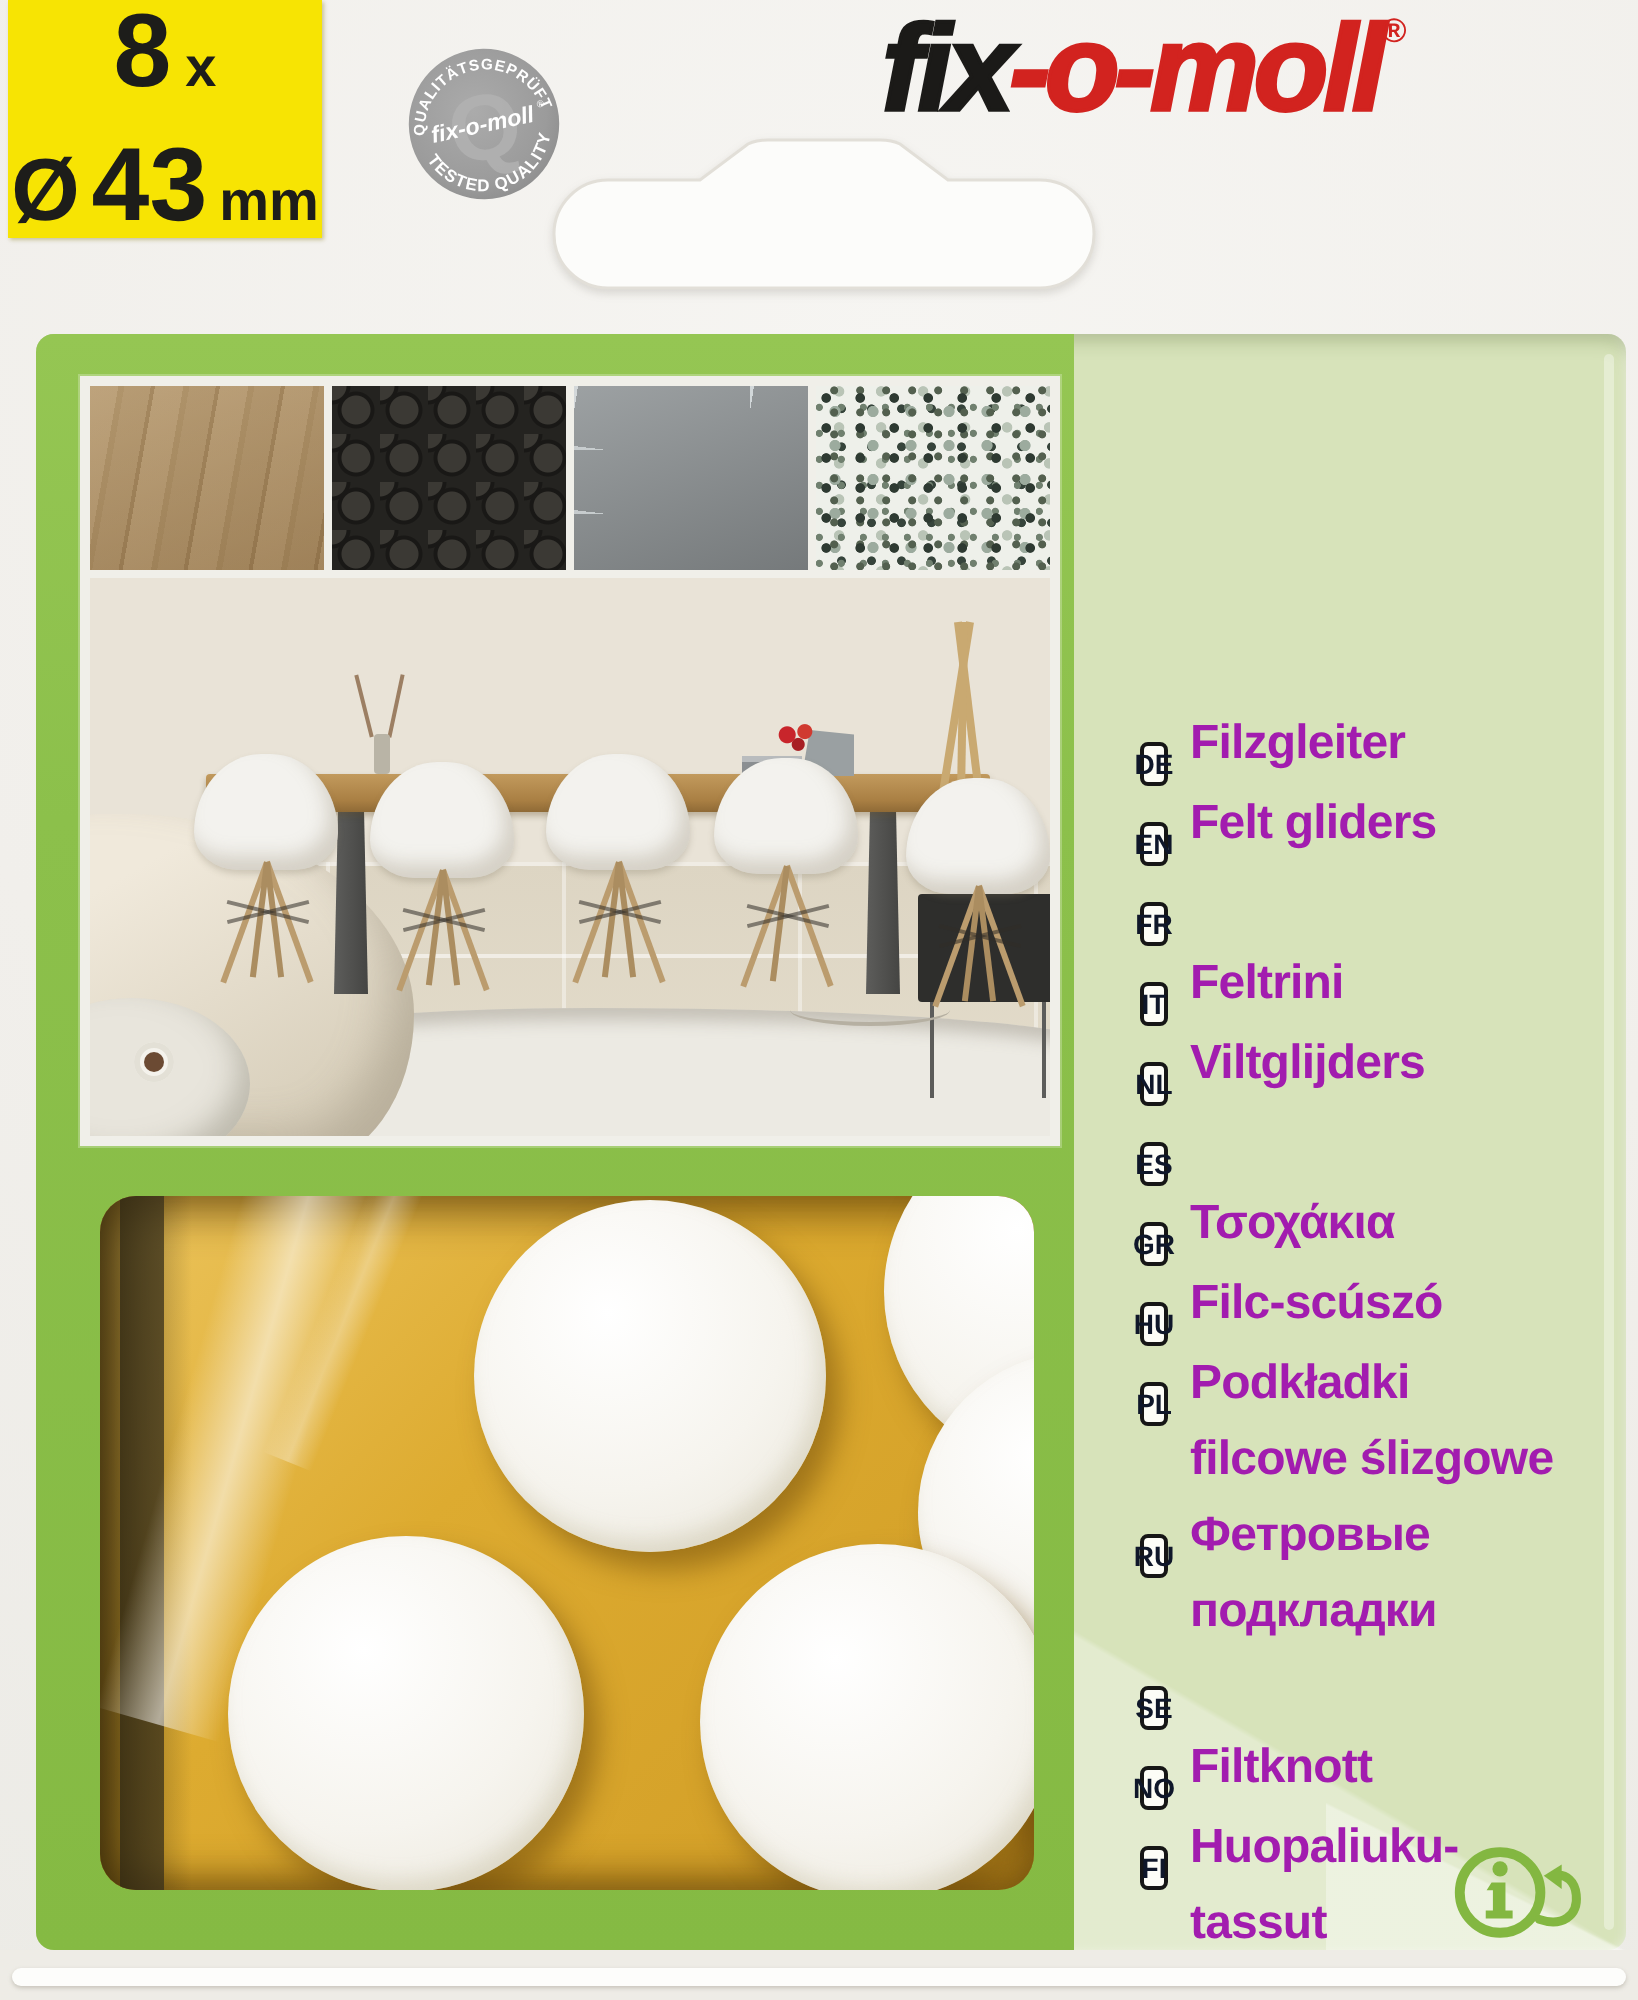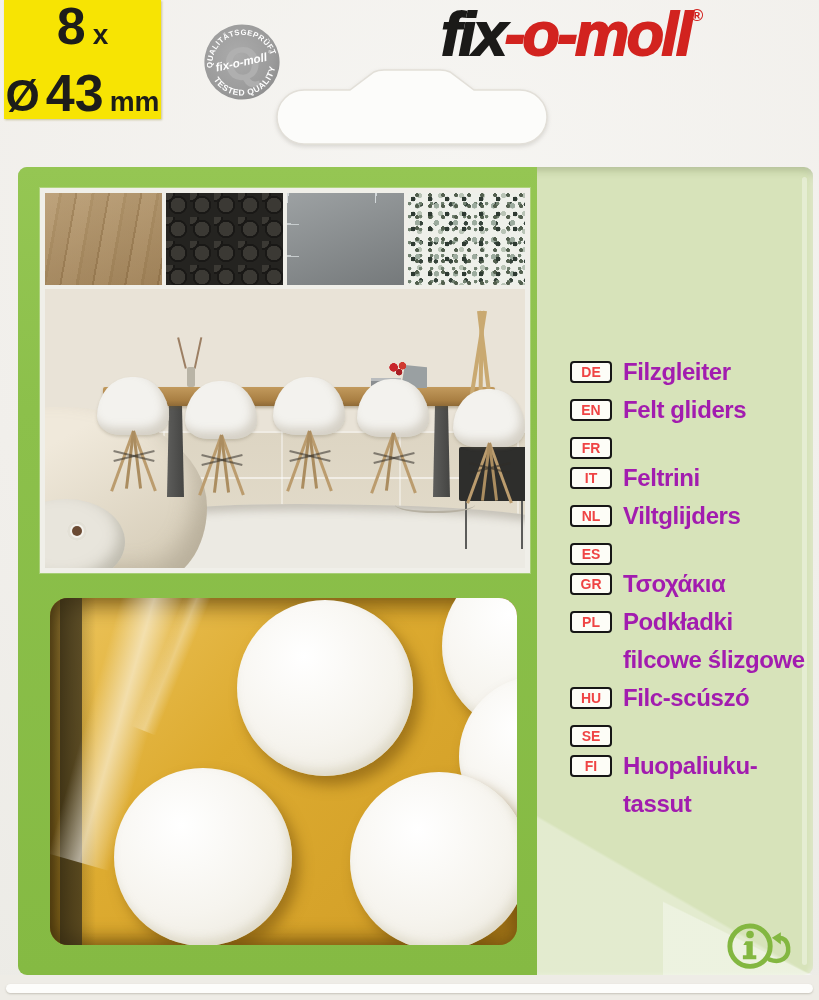--- a/index.html
+++ b/index.html
@@ -129,23 +129,23 @@
         background:linear-gradient(90deg,transparent,rgba(255,255,255,.55),transparent);
         transform:rotate(16deg);}
   .fw-shine.s2{left:118px;top:-60px;width:26px;height:200px;opacity:.6;transform:rotate(22deg);}
   .pad{position:absolute;border-radius:50%;
        background:radial-gradient(circle at 38% 32%, #ffffff 0%, #f6f4ee 55%, #e9e5d8 100%);
        box-shadow:7px 9px 14px rgba(105,70,8,.5), inset -4px -6px 10px rgba(190,180,150,.35);}
 
   
   .lang-list{position:absolute;left:552px;top:186px;width:248px;}
   .lang-row{display:flex;align-items:flex-start;}
-  .lang-code{flex:0 0 auto;width:42px;height:22px;margin-top:8px;background:#fdfdf7;border:2px solid #161616;
+  .lang-code{flex:0 0 auto;width:14px;height:22px;margin-top:18px;background:#fdfdf7;border:2px solid #161616;
         border-radius:4px;display:flex;align-items:center;justify-content:center;
-        font-size:14px;font-weight:bold;color:#ef4444;letter-spacing:0;}
+        font-size:14px;font-weight:bold;color:#0f172a;letter-spacing:0;}
   .lang-label{margin-left:11px;font-size:24px;font-weight:bold;color:#a21caf;line-height:38px;
         letter-spacing:-0.4px;white-space:pre-line;}
 
   
   .info-icon{position:absolute;left:705px;top:749px;}
 
   
   .bottom-edge{position:absolute;left:0;top:975px;width:819px;height:25px;background:#eeece6;}
   .bottom-edge:after{content:"";position:absolute;left:6px;top:9px;width:807px;height:9px;border-radius:5px;
         background:#fdfdfb;box-shadow:0 1px 2px rgba(140,135,120,.4);}
@@ -314,30 +314,39 @@
         <span class="lang-label">Viltglijders</span>
       </div>
       <div class="lang-row">
         <span class="lang-code">ES</span>
       </div>
       <div class="lang-row">
         <span class="lang-code">GR</span>
         <span class="lang-label">Τσοχάκια</span>
       </div>
       <div class="lang-row">
+        <span class="lang-code">HU</span>
+        <span class="lang-label">Filc-scúszó</span>
+      </div>
+      <div class="lang-row">
         <span class="lang-code">PL</span>
         <span class="lang-label">Podkładki
 filcowe ślizgowe</span>
       </div>
       <div class="lang-row">
-        <span class="lang-code">HU</span>
-        <span class="lang-label">Filc-scúszó</span>
+        <span class="lang-code">RU</span>
+        <span class="lang-label">Фетровые
+подкладки</span>
       </div>
       <div class="lang-row">
         <span class="lang-code">SE</span>
+      </div>
+      <div class="lang-row">
+        <span class="lang-code">NO</span>
+        <span class="lang-label">Filtknott</span>
       </div>
       <div class="lang-row">
         <span class="lang-code">FI</span>
         <span class="lang-label">Huopaliuku-
 tassut</span>
       </div>
     </div>
 
     <svg class="info-icon" width="72" height="56" viewBox="0 0 64 50">
       <circle cx="24" cy="27" r="18" fill="none" stroke="#83b741" stroke-width="4.4"></circle>

